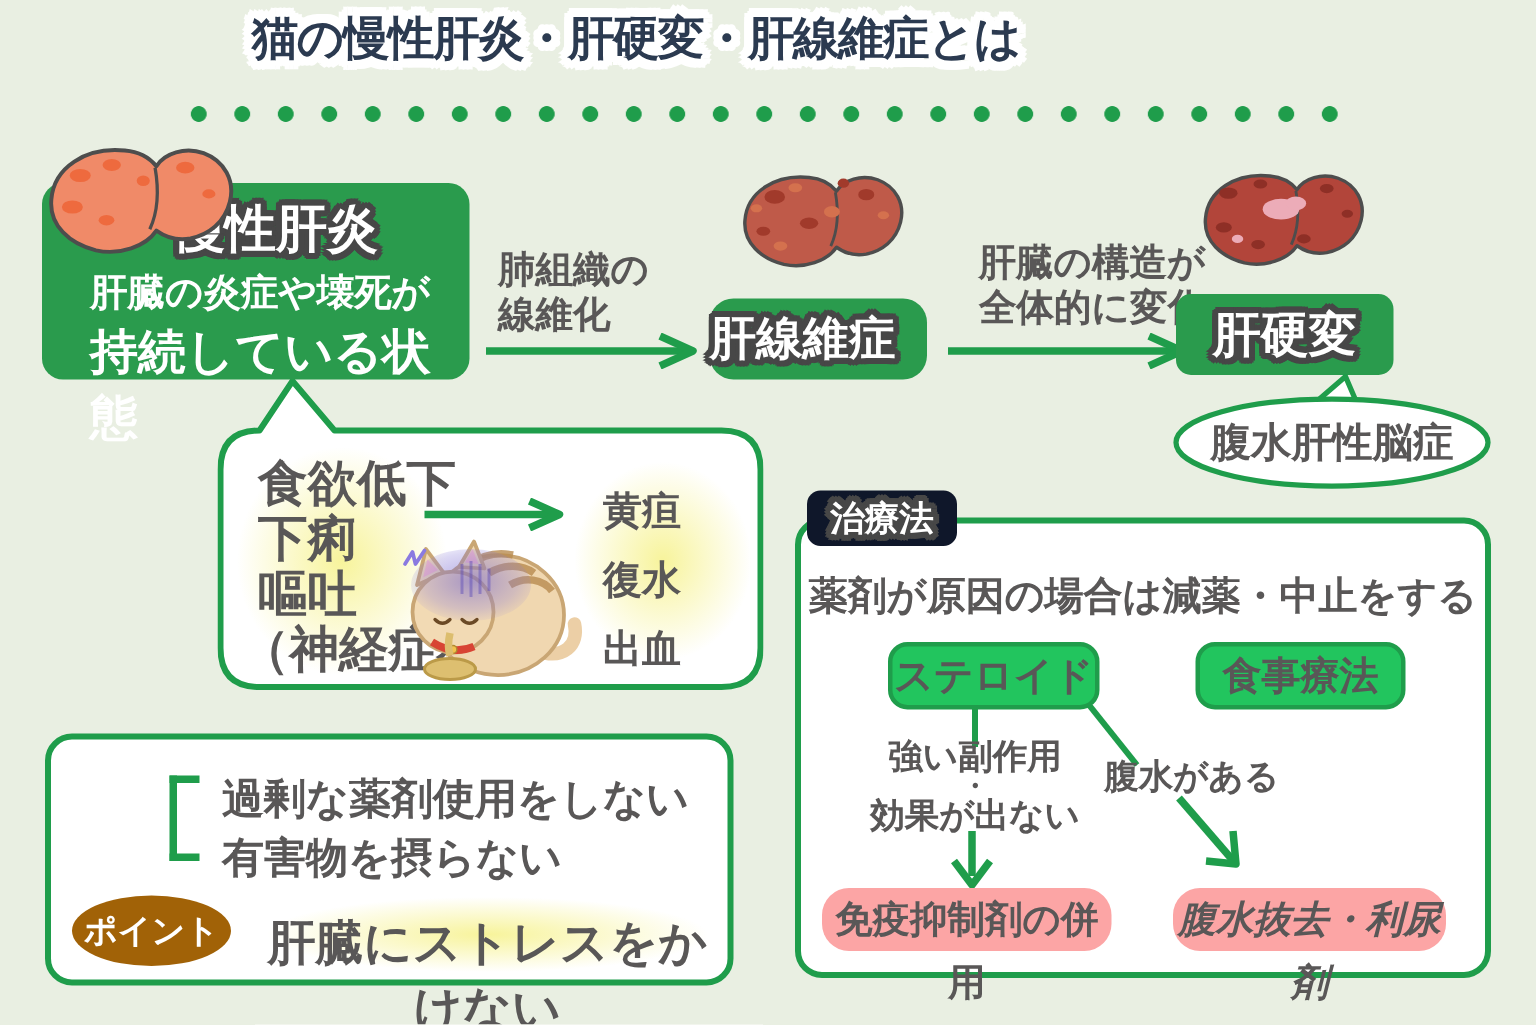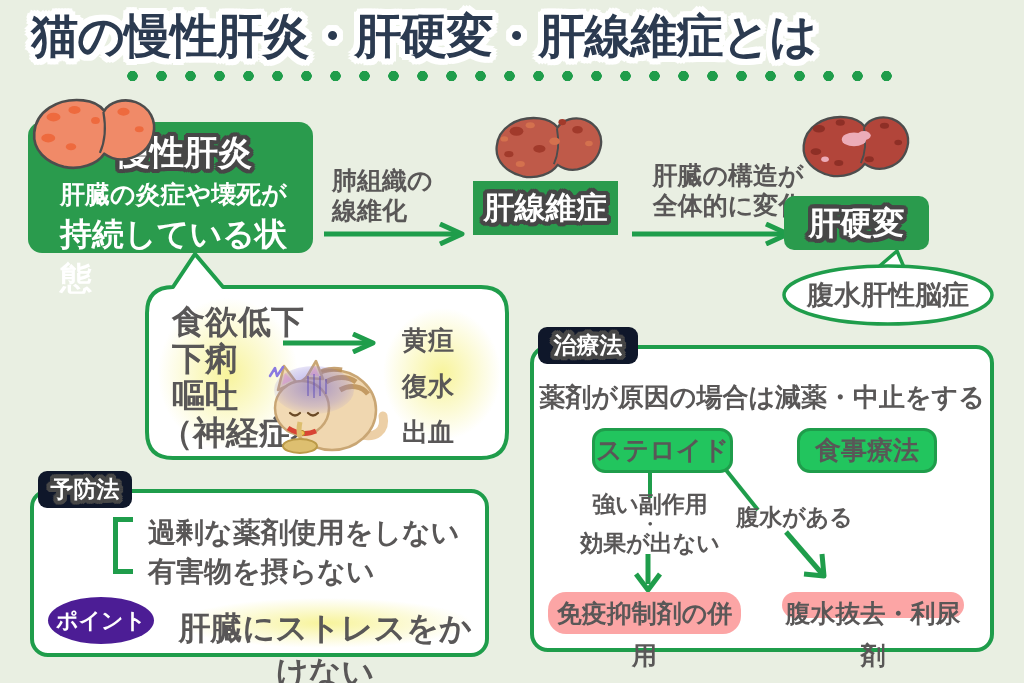--- a/index.html
+++ b/index.html
@@ -39,21 +39,21 @@
   .yellowpill{background:#fca5a5;border-radius:18px;text-align:center;}
   .glow{background:radial-gradient(ellipse closest-side,rgba(247,243,150,.95),rgba(247,243,150,0));}
   .whitetxt{color:#fff;}
   .ctr{text-align:center;}
 </style>
 </head>
 <body>
 
 <div id="stage">
 
-  <div class="abs stroke-white" style="left:0;top:5px;width:848px;text-align:center;font-size:47px;letter-spacing:-1px;z-index:2;">猫の慢性肝炎・肝硬変・肝線維症とは</div>
+  <div class="abs stroke-white" style="left:0;top:5px;width:848px;text-align:center;font-size:31px;letter-spacing:-1px;z-index:2;">猫の慢性肝炎・肝硬変・肝線維症とは</div>
   <div class="abs dots" style="left:118px;top:70px;width:790px;height:12px;"></div>
 
   <div class="abs greenbox" style="left:28px;top:122px;width:285px;height:131px;z-index:2;">
     <div class="abs stroke-dark" style="left:88px;top:8px;width:190px;text-align:left;font-size:34px;">慢性肝炎</div>
     <div class="abs whitetxt" style="left:32px;top:56px;font-size:25px;">肝臓の炎症や壊死が</div>
     <div class="abs whitetxt" style="left:32px;top:91px;font-size:32px;">持続している状態</div>
   </div>
 
   <svg class="abs" style="left:22px;top:86px;z-index:3;" width="140" height="90" viewBox="0 0 160 100">
     <path d="M14,52 C16,28 40,12 70,15 C82,16 90,22 94,27 C100,17 116,12 130,17 C146,23 154,38 150,54 C146,70 134,79 120,82 C109,84 101,81 94,76 C86,88 66,95 48,91 C28,86 12,72 14,52 Z" fill="#f08a68" stroke="#4d4d4d" stroke-width="3" stroke-linejoin="round"></path>
@@ -89,21 +89,21 @@
       <ellipse cx="100" cy="20" rx="5" ry="4"></ellipse>
     </g>
     <g fill="#d4714e">
       <ellipse cx="58" cy="24" rx="6" ry="4"></ellipse>
         <ellipse cx="90" cy="45" rx="7" ry="5"></ellipse>
       <ellipse cx="45" cy="75" rx="6" ry="4"></ellipse>
         <ellipse cx="135" cy="48" rx="5" ry="3.5"></ellipse>
       <ellipse cx="24" cy="42" rx="5" ry="3.5"></ellipse>
     </g>
   </svg>
-  <div class="abs greenbox stroke-dark" style="left:473px;top:181px;width:145px;height:54px;border-radius:0;text-align:center;line-height:54px;font-size:31px;">
+  <div class="abs greenbox stroke-dark" style="left:473px;top:199px;width:145px;height:54px;border-radius:16px;text-align:left;line-height:54px;font-size:31px;">
     <span>肝線維症</span>
   </div>
 
   <div class="abs ctr" style="left:648px;top:160px;width:160px;font-size:25px;line-height:30px;">
     <div>肝臓の構造が</div>
     <div>全体的に変化</div>
   </div>
   <svg class="abs" style="left:630px;top:222px;" width="162" height="24" viewBox="0 0 162 24">
     <line x1="2" y1="12" x2="154" y2="12" stroke="#1f9d4b" stroke-width="5"></line>
     <polyline points="136,2 158,12 136,22" fill="none" stroke="#1f9d4b" stroke-width="5" stroke-linejoin="round"></polyline>
@@ -190,27 +190,24 @@
         <path d="M46,61 q 5,5 10,0"></path>
     </g>
     <path d="M26,76 q 14,9 28,3" fill="none" stroke="#d84434" stroke-width="5"></path>
     <circle cx="40" cy="81" r="2.6" fill="#f2c14e" stroke="#b08a30" stroke-width="1"></circle>
     <path d="M38,70 q -2,9 0,15" fill="none" stroke="#dcbd6e" stroke-width="5"></path>
     <ellipse cx="38" cy="94" rx="17" ry="7" fill="#ddbf70" stroke="#bb9a48" stroke-width="2"></ellipse>
     <path d="M8,24 l5,-8 l2,8 l6,-9" fill="none" stroke="#8a7ae0" stroke-width="2.5" stroke-linecap="round" stroke-linejoin="round"></path>
   </svg>
 
   <div class="abs whitebox" style="left:30px;top:489px;width:459px;height:168px;"></div>
-  <div class="abs tab stroke-dark" style="left:38px;top:471px;width:94px;height:37px;line-height:37px;font-size:23px;">
-    <span>予防法</span>
-  </div>
   <div class="abs" style="left:113px;top:517px;width:20px;height:57px;border-left:5px solid #1f9d4b;border-top:5px solid #1f9d4b;border-bottom:5px solid #1f9d4b;box-sizing:border-box;"></div>
   <div class="abs" style="left:148px;top:514px;font-size:28px;">過剰な薬剤使用をしない</div>
   <div class="abs" style="left:148px;top:553px;font-size:28px;">有害物を摂らない</div>
-  <div class="abs whitetxt ctr" style="left:48px;top:597px;width:106px;height:47px;line-height:47px;background:#4c1d95;border-radius:50%;font-size:22px;">
+  <div class="abs whitetxt ctr" style="left:48px;top:597px;width:106px;height:47px;line-height:47px;background:#a16207;border-radius:50%;font-size:22px;">
     <span>ポイント</span>
   </div>
   <div class="abs glow" style="left:178px;top:598px;width:294px;height:50px;"></div>
   <div class="abs ctr" style="left:178px;top:607px;width:294px;font-size:32px;">肝臓にストレスをかけない</div>
 
   <div class="abs whitebox" style="left:530px;top:345px;width:464px;height:307px;"></div>
   <div class="abs tab stroke-dark" style="left:538px;top:327px;width:100px;height:37px;line-height:37px;font-size:23px;">
     <span>治療法</span>
   </div>
   <div class="abs ctr" style="left:538px;top:380px;width:448px;font-size:26px;">薬剤が原因の場合は減薬・中止をする</div>
@@ -234,17 +231,17 @@
     <line x1="16" y1="2" x2="16" y2="32" stroke="#1f9d4b" stroke-width="5"></line>
     <polyline points="4,22 16,38 28,22" fill="none" stroke="#1f9d4b" stroke-width="5" stroke-linejoin="round"></polyline>
   </svg>
   <svg class="abs" style="left:778px;top:528px;" width="62" height="60" viewBox="0 0 62 60">
     <line x1="8" y1="4" x2="46" y2="48" stroke="#1f9d4b" stroke-width="5"></line>
     <polyline points="26,46 46,48 44,26" fill="none" stroke="#1f9d4b" stroke-width="5" stroke-linejoin="round"></polyline>
   </svg>
   <div class="abs yellowpill" style="left:548px;top:592px;width:193px;height:42px;line-height:42px;font-size:25px;">
     <span>免疫抑制剤の併用</span>
   </div>
-  <div class="abs yellowpill" style="left:782px;top:592px;width:182px;height:26px;line-height:42px;font-size:25px;">
+  <div class="abs yellowpill" style="left:782px;top:592px;width:182px;height:42px;line-height:42px;font-size:25px;font-style:italic;">
     <span>腹水抜去・利尿剤</span>
   </div>
 
 </div>
 
 </body></html>

